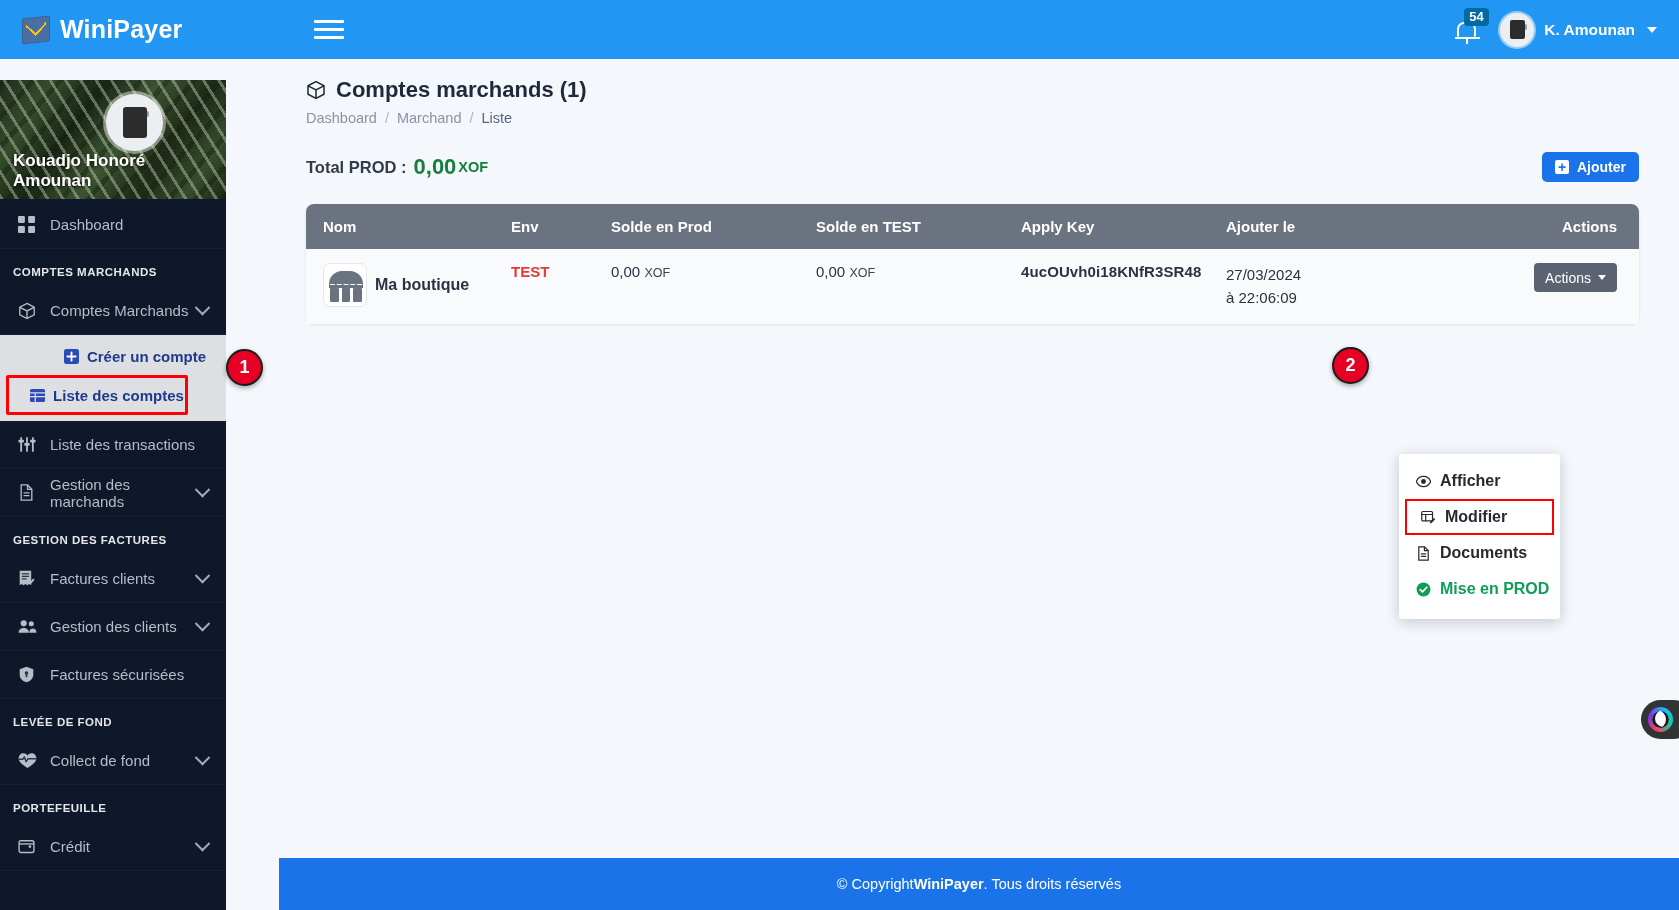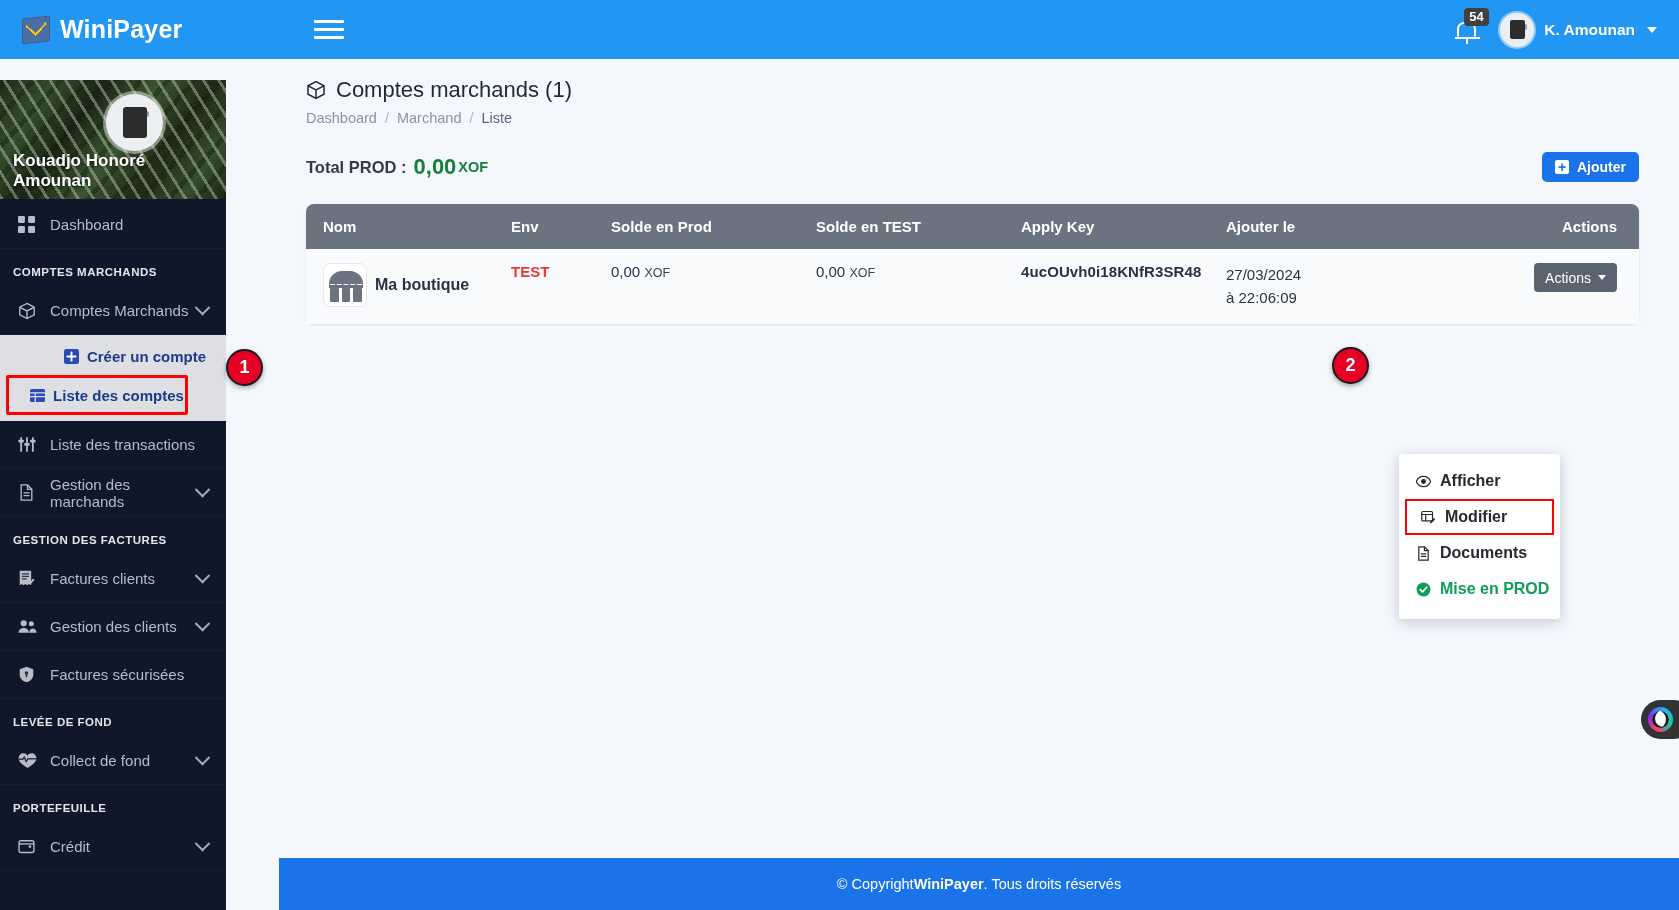--- a/index.html
+++ b/index.html
@@ -46,21 +46,21 @@
     position: absolute; left: 5px; top: 9px; width: 19px; height: 15px;
     border: 2.2px solid #fff; border-radius: 7px 7px 2px 2px; border-bottom: none;
   }
   .bell::after {
     content: ""; position: absolute; left: -4px; top: 13px; width: 25px; height: 2.2px; background: #fff;
   }
   .bell::before {
     content: ""; position: absolute; left: 7px; top: 15px; width: 2.2px; height: 5px; background: #fff;
   }
   .badge {
-    position: absolute; left: 12px; top: -5px; background: #404040; color: #fff;
+    position: absolute; left: 12px; top: -5px; background: #0369a1; color: #fff;
     font-size: 13px; font-weight: bold; border-radius: 4px; padding: 1px 5px 2px; line-height: 15px;
   }
   .avatar {
     width: 34px; height: 34px; border-radius: 50%; background: #eceff1;
     display: flex; align-items: center; justify-content: center; box-shadow: 0 0 0 2px rgba(255,255,255,.5);
   }
   .avatar-dev {
     width: 15px; height: 19px; background: #2c2c2c; border-radius: 2px; position: relative;
   }
   .avatar-dev::after {
@@ -150,21 +150,21 @@
   }
 
   
   .main {
     position: absolute; left: 279px; top: 59px; width: 1400px; height: 851px;
     background: #f4f7fc; overflow: hidden;
   }
   .page-head { padding: 18px 0 0 27px; }
   .page-title {
     display: flex; align-items: center; gap: 10px;
-    font-size: 22px; font-weight: normal; color: #1f2937;
+    font-size: 22px; font-weight: bold; color: #1f2937;
   }
   .breadcrumb { margin-top: 7px; font-size: 14.5px; color: #8b93a7; display: flex; gap: 8px; }
   .breadcrumb .crumb { cursor: pointer; }
   .breadcrumb .crumb.current { color: #5c6480; }
   .breadcrumb .sep { color: #aeb5c6; }
 
   .totalbar {
     display: flex; align-items: center; padding: 26px 40px 0 27px;
   }
   .total-label { font-size: 16.5px; font-weight: bold; color: #333a48; }

